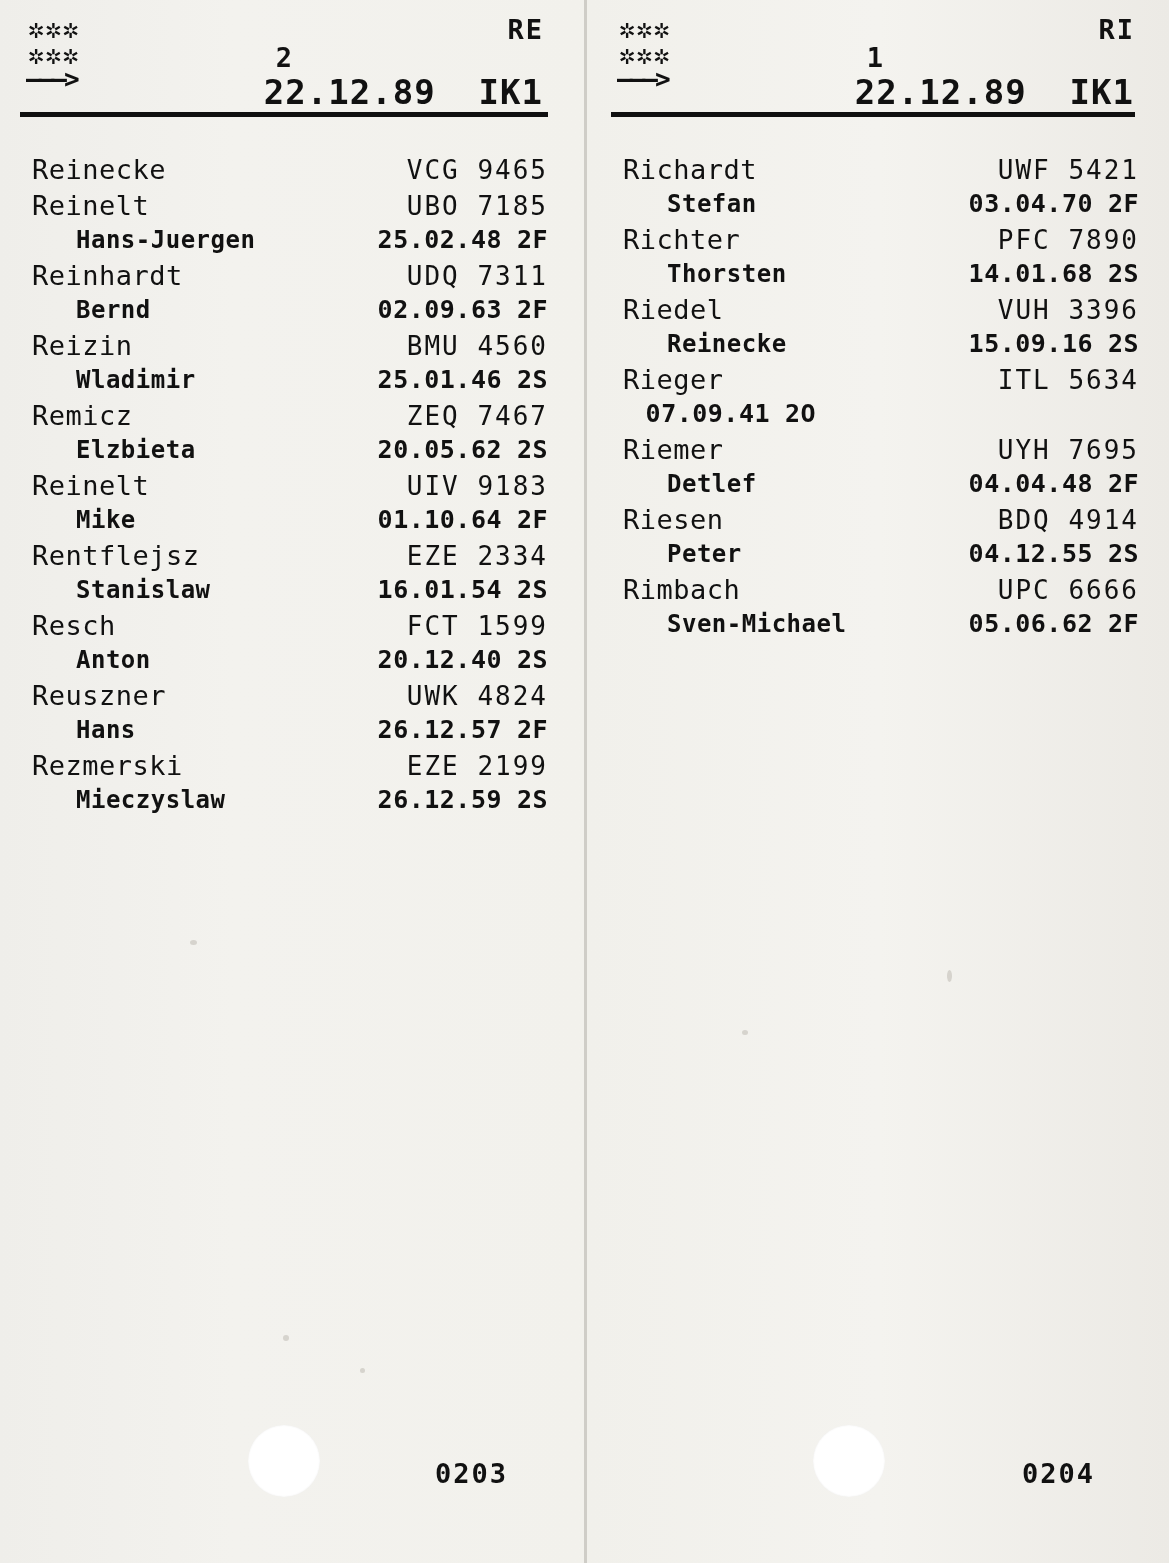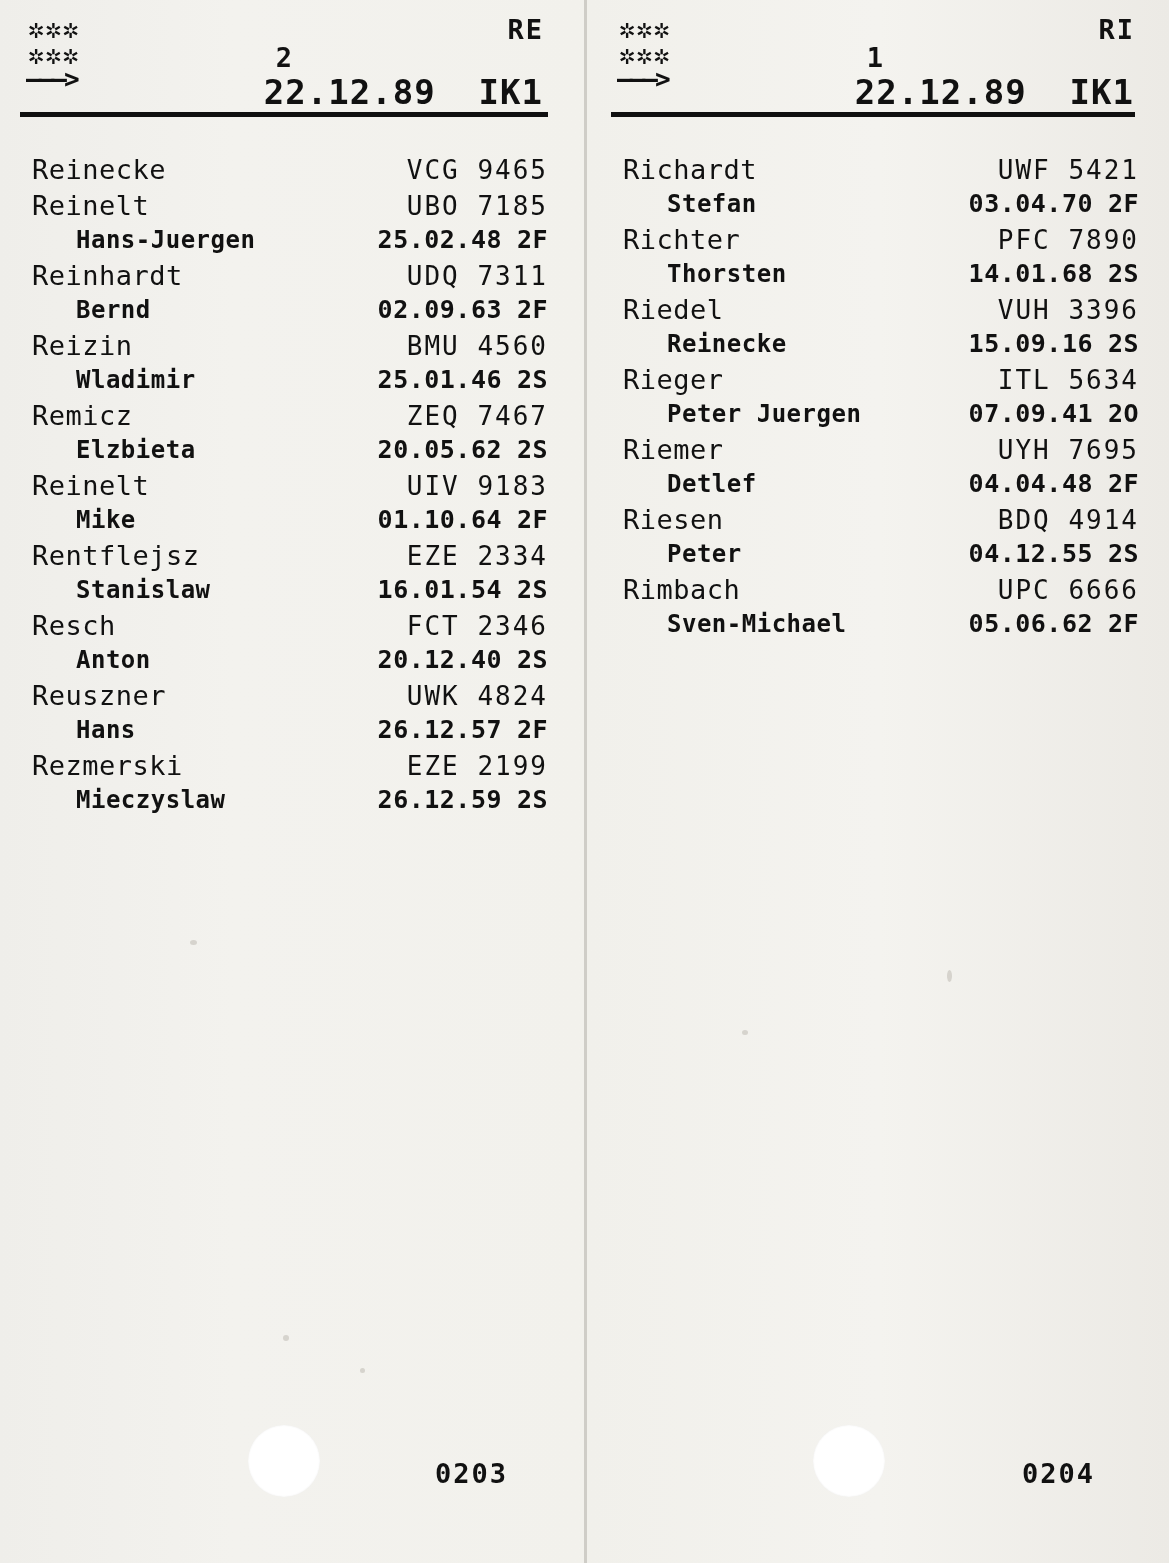--- a/index.html
+++ b/index.html
@@ -256,21 +256,21 @@
           <span class="code">EZE 2334</span>
         </div>
         <div class="row row-first">
           <span class="first">Stanislaw</span>
           <span class="meta"><span>16.01.54</span><span class="cls">2S</span></span>
         </div>
       </div>
       <div class="entry">
         <div class="row row-name">
           <span class="name">Resch</span>
-          <span class="code">FCT 2346</span>
+          <span class="code">FCT 1599</span>
         </div>
         <div class="row row-first">
           <span class="first">Anton</span>
           <span class="meta"><span>20.12.40</span><span class="cls">2S</span></span>
         </div>
       </div>
       <div class="entry">
         <div class="row row-name">
           <span class="name">Reuszner</span>
           <span class="code">UWK 4824</span>
@@ -343,21 +343,20 @@
           <span class="first">Reinecke</span>
           <span class="meta"><span>15.09.16</span><span class="cls">2S</span></span>
         </div>
       </div>
       <div class="entry">
         <div class="row row-name">
           <span class="name">Rieger</span>
           <span class="code">ITL 5634</span>
         </div>
         <div class="row row-first">
-          <span class="first">Peter Juergen</span>
           <span class="meta"><span>07.09.41</span><span class="cls">2O</span></span>
         </div>
       </div>
       <div class="entry">
         <div class="row row-name">
           <span class="name">Riemer</span>
           <span class="code">UYH 7695</span>
         </div>
         <div class="row row-first">
           <span class="first">Detlef</span>

